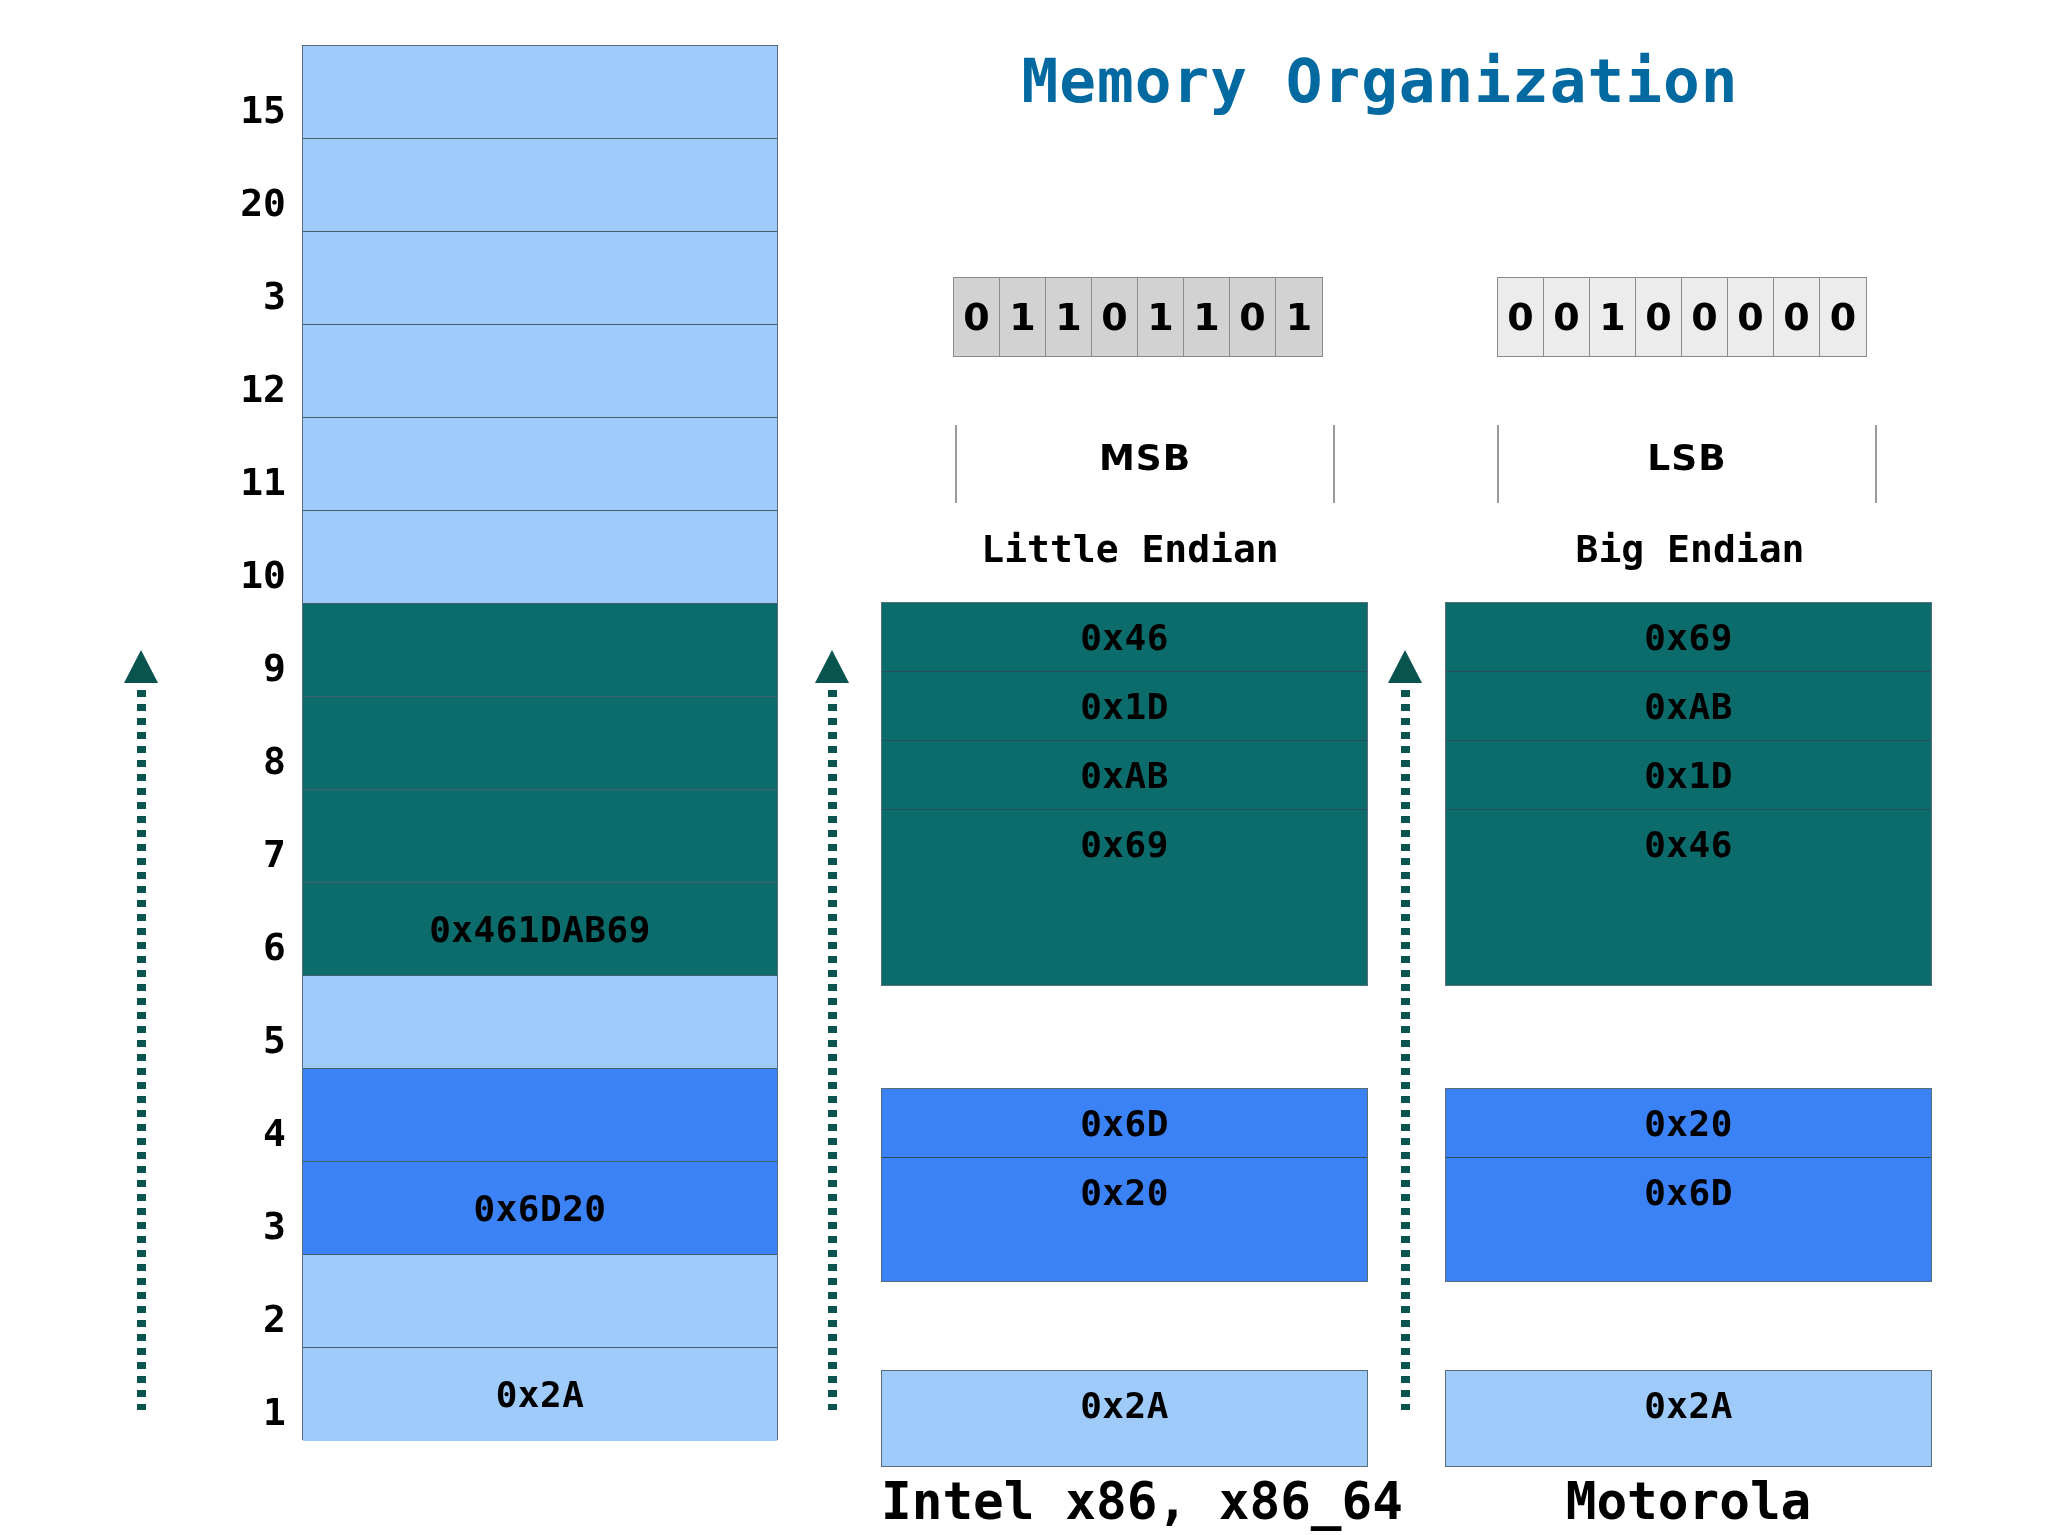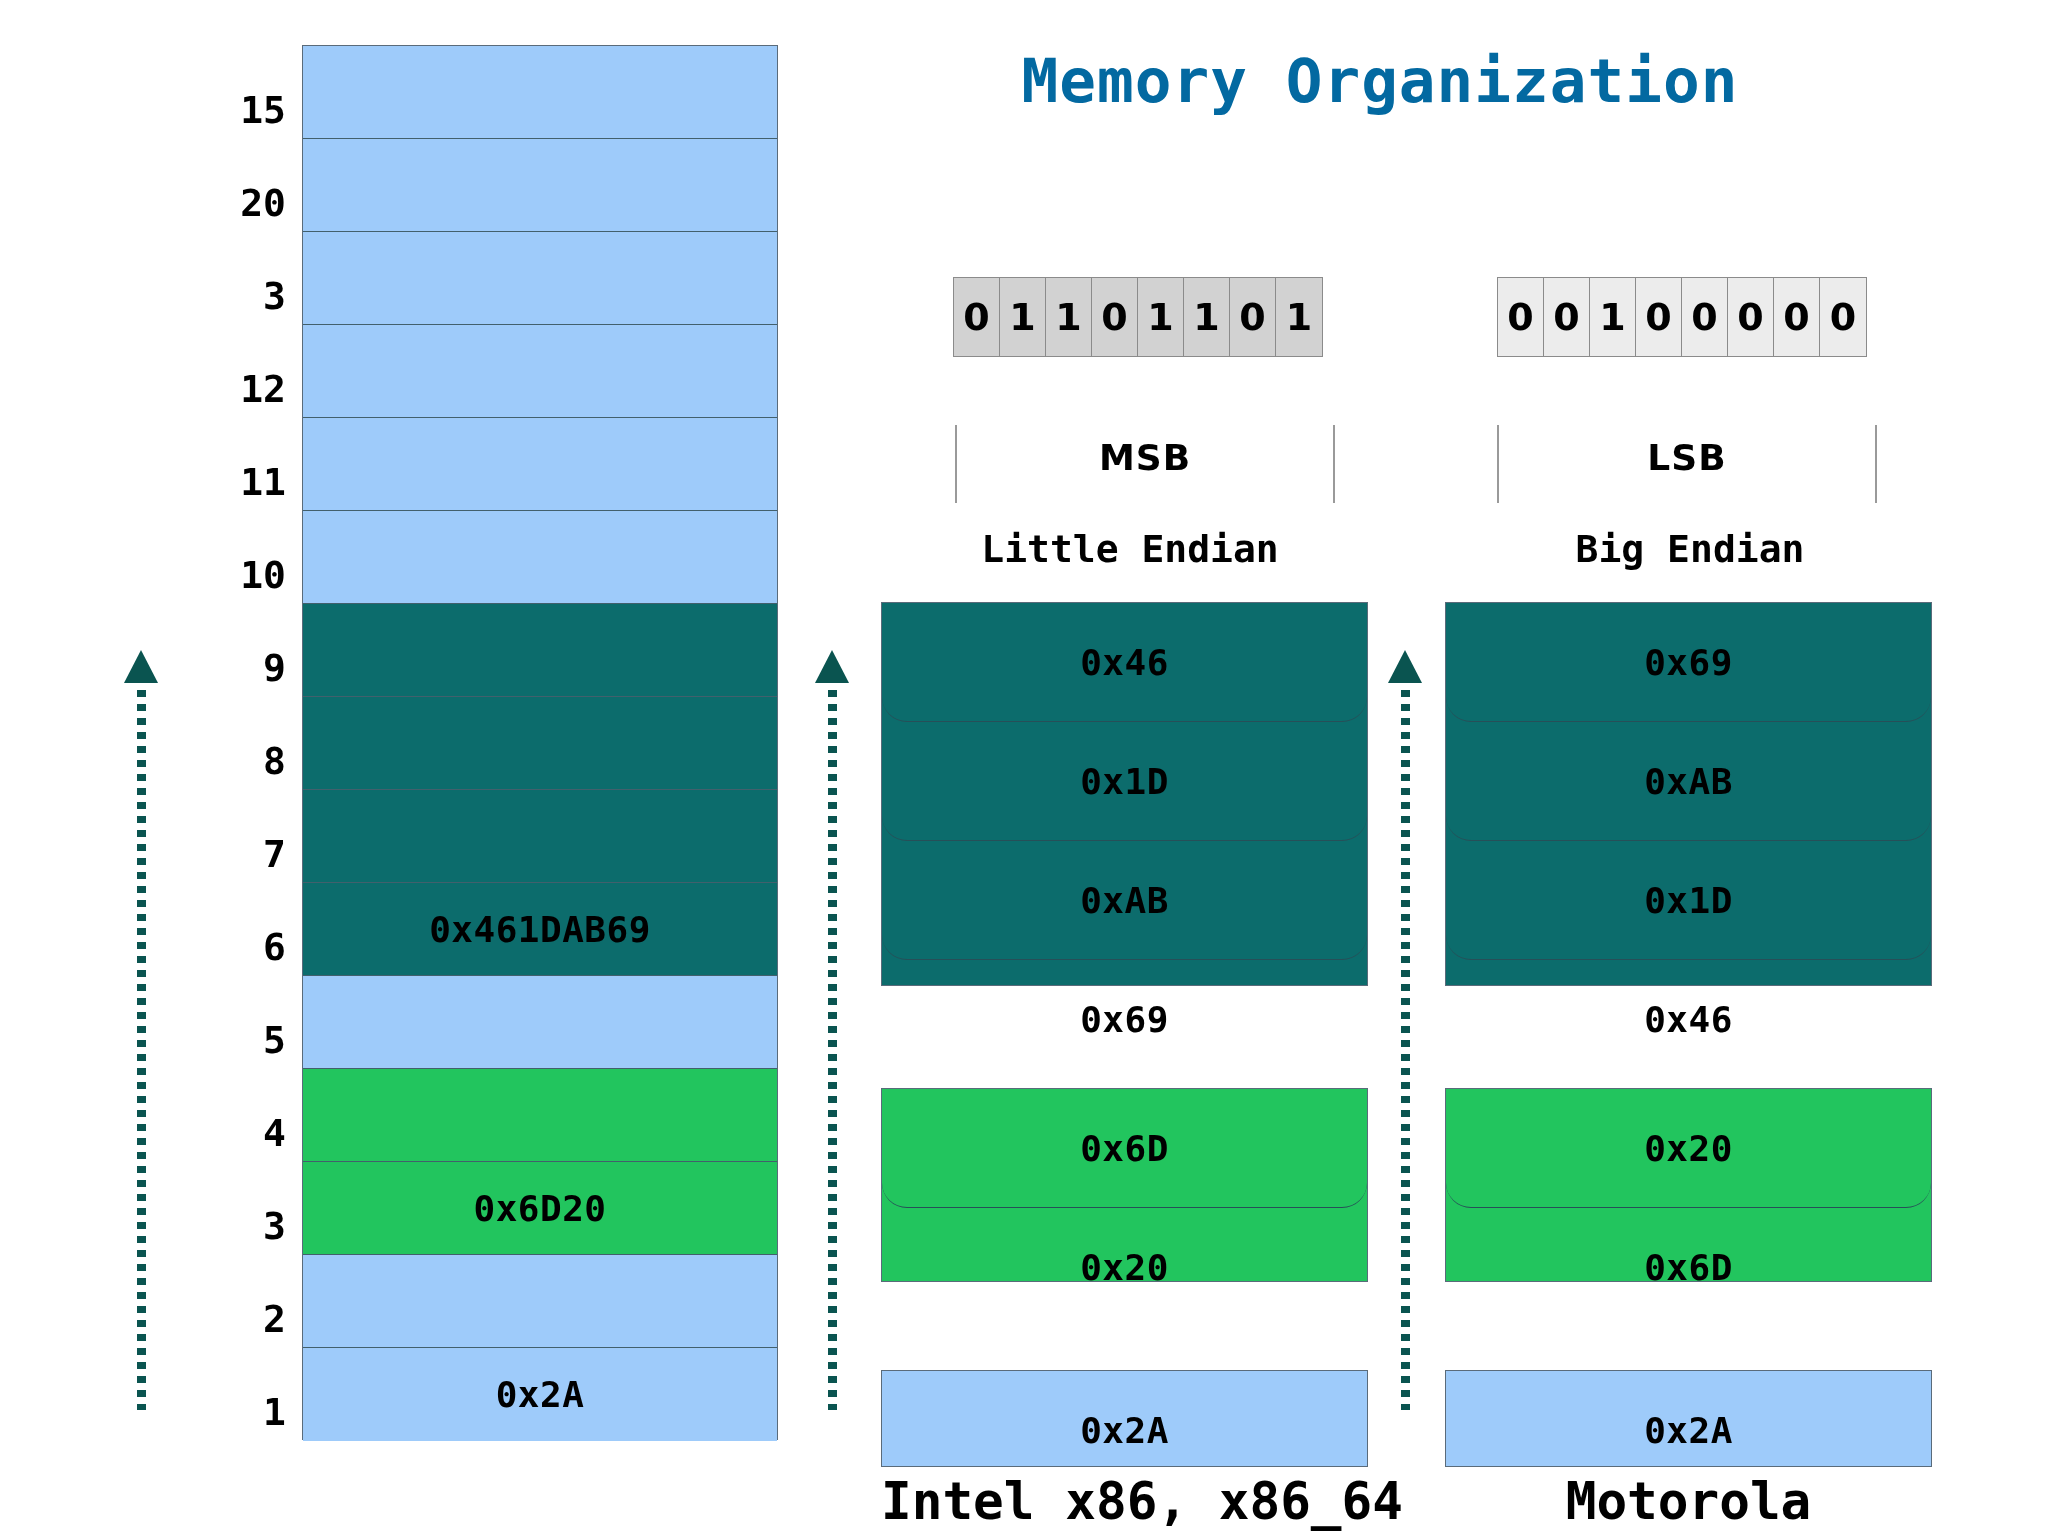--- a/index.html
+++ b/index.html
@@ -52,21 +52,21 @@
     align-items: center;
     justify-content: center;
     font-size: 36px;
     color: #000;
     font-weight: bold;
     letter-spacing: 0.5px;
   }
   .mem-row.no-line { border-bottom: none; }
   .c-blue { background: #9ecbfa; }
   .c-dark { background: #0c6c6c; }
-  .c-mid  { background: #22c55e; }
+  .c-mid  { background: #3b82f6; }
 
   .addr-label {
     position: absolute;
     left: 230px;
     width: 56px;
     text-align: right;
     font-size: 38px;
     font-weight: bold;
     color: #000;
     font-family: "DejaVu Sans Mono", "Liberation Mono", monospace;
@@ -154,32 +154,31 @@
     white-space: pre;
   }
 
   
   .byte-stack {
     position: absolute;
     border: 1px solid #5a6b7a;
     box-sizing: border-box;
   }
   .byte-cell {
-    height: 119px;
+    height: 69px;
     box-sizing: border-box;
     border-bottom: 1px solid #274f58;
     display: flex;
     align-items: center;
     justify-content: center;
     font-size: 36px;
     font-weight: bold;
     color: #000;
     letter-spacing: 0.5px;
     font-family: "DejaVu Sans Mono", "Liberation Mono", monospace;
-    border-radius: 25px;
   }
   .byte-cell:last-child { border-bottom: none; }
 
   .arch-label {
     position: absolute;
     text-align: center;
     font-size: 51px;
     font-weight: bold;
     color: #000;
     font-family: "DejaVu Sans Mono", "Liberation Mono", monospace;

